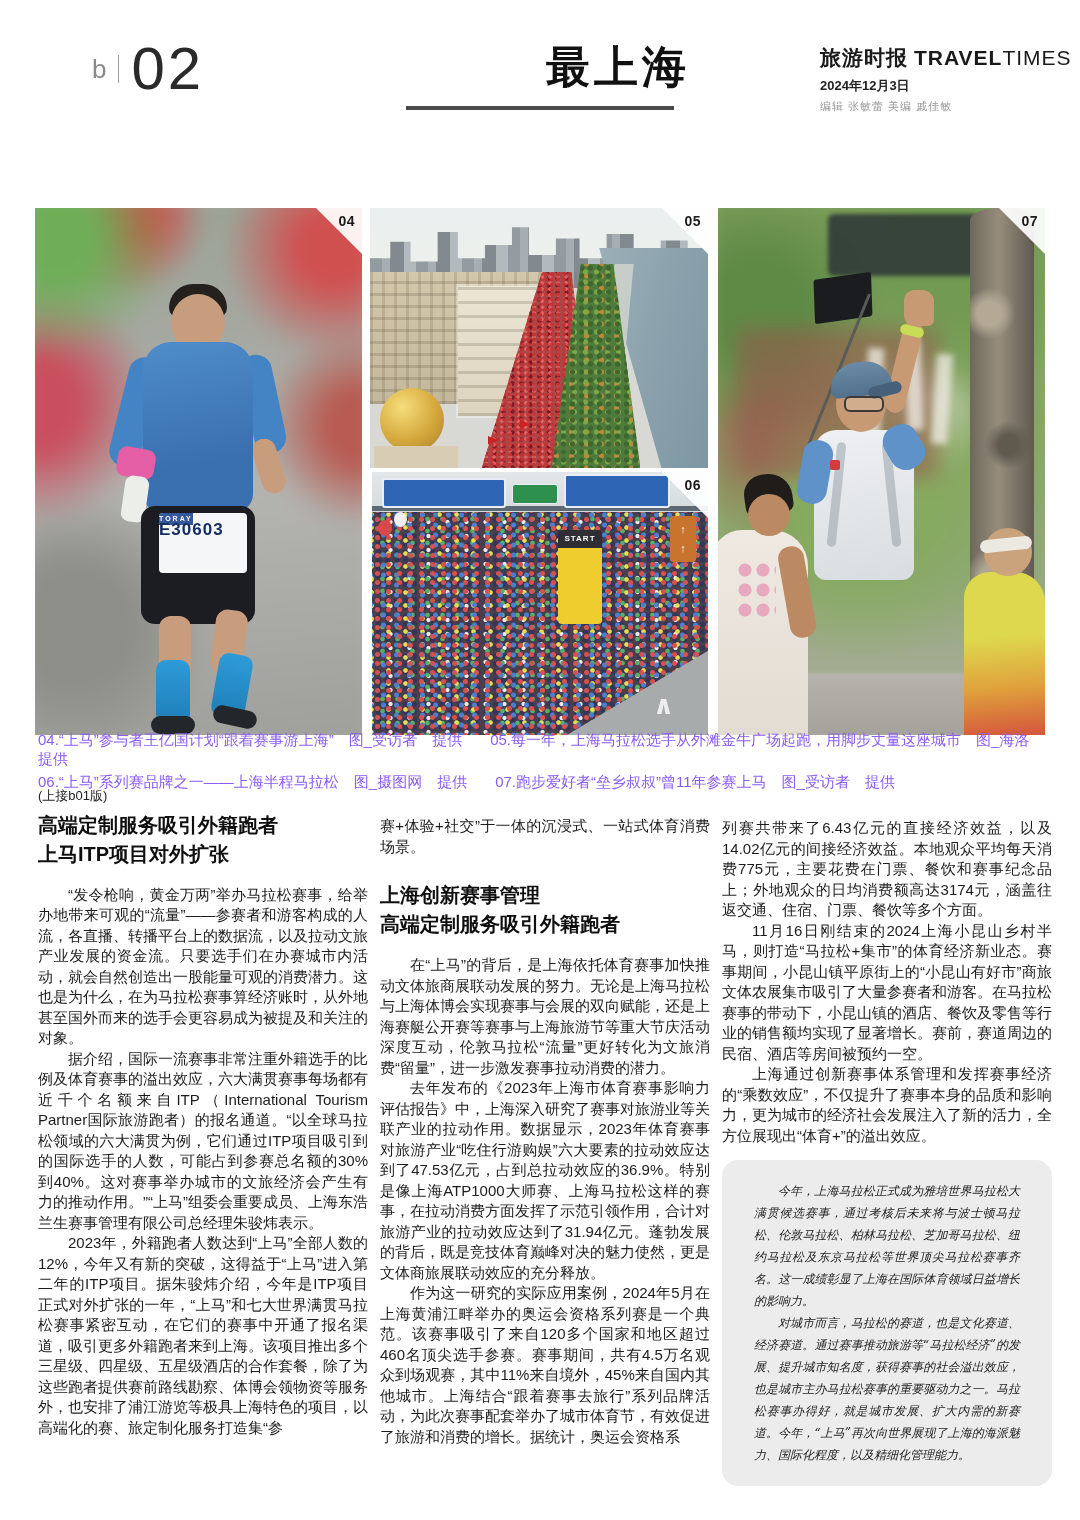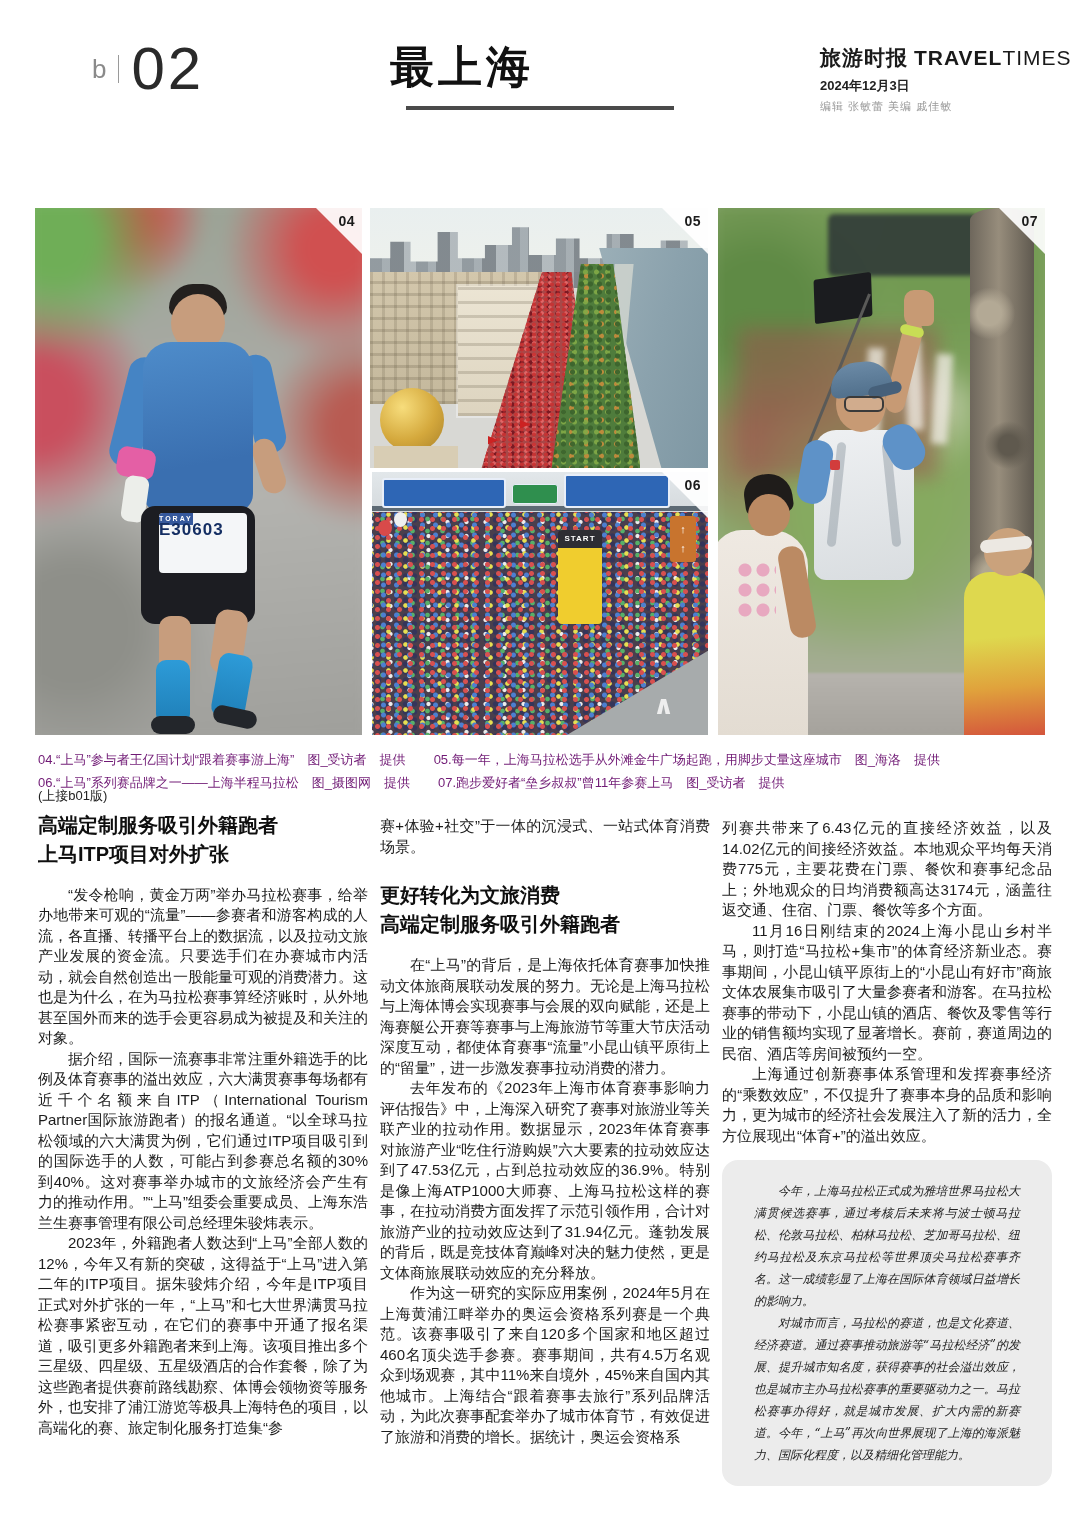--- a/index.html
+++ b/index.html
@@ -4,21 +4,21 @@
 <style>
   html,body{margin:0;padding:0;background:#ffffff;}
   .page{position:relative;width:1080px;height:1520px;background:#fff;overflow:hidden;
         font-family:"Liberation Sans","DejaVu Sans",sans-serif;color:#1c1c1c;}
 
   
   .pagenum{position:absolute;left:92px;top:40px;display:flex;align-items:center;}
   .pagenum .sec{font-size:26px;color:#8a8a8a;font-weight:300;}
   .pagenum .bar{width:1px;height:28px;background:#9a9a9a;margin:0 12px;}
   .pagenum .num{font-size:60px;font-weight:100;color:#2a2a2a;letter-spacing:3px;line-height:58px;}
-  .title-wrap{position:absolute;left:390px;top:38px;width:300px;text-align:left;}
+  .title-wrap{position:absolute;left:390px;top:38px;width:300px;text-align:right;}
   .title-wrap h1{margin:0;font-size:44px;font-weight:900;letter-spacing:4px;color:#111;}
   .title-underline{width:268px;height:4px;background:#4a4a4a;margin:9px auto 0;}
   .masthead{position:absolute;left:820px;top:44px;}
   .mh-line1{font-size:21px;font-weight:800;color:#1a1a1a;letter-spacing:1px;}
   .mh-en-b{font-weight:800;margin-left:6px;}
   .mh-en-l{font-weight:300;}
   .mh-date{font-size:13px;font-weight:700;color:#222;margin-top:5px;}
   .mh-editors{font-size:11px;color:#9a9a9a;margin-top:4px;letter-spacing:1px;}
 
   
@@ -158,21 +158,21 @@
   .s07-lr-body{left:-6px;top:322px;width:96px;height:205px;background:linear-gradient(#efe9e2,#e3dcd2);border-radius:30px 36px 0 0;}
   .s07-lr-body::after{content:"";position:absolute;left:24px;top:30px;width:40px;height:60px;
     background:radial-gradient(circle,#e8a8c0 0 6px,transparent 7px) 0 0/18px 20px;}
   .s07-lr-arm{left:66px;top:338px;width:26px;height:92px;background:#bb8a63;border-radius:12px;transform:rotate(-10deg);}
   .s07-rr-head{left:266px;top:320px;width:48px;height:48px;background:#caa27c;border-radius:50%;}
   .s07-rr-band{left:262px;top:330px;width:52px;height:13px;background:#ece8e2;border-radius:7px;transform:rotate(-6deg);}
   .s07-rr-body{left:246px;top:364px;width:81px;height:163px;border-radius:26px 30px 0 0;
     background:linear-gradient(175deg,#ded84e 0 40%,#e0a23c 70%,#d4553c);}
 
   
-  .captions{position:absolute;left:38px;top:750px;width:1012px;font-size:13px;color:#701a75;line-height:19px;}
+  .captions{position:absolute;left:38px;top:730px;width:1012px;font-size:15px;color:#8b5cf6;line-height:19px;}
   .captions p{margin:0 0 4px;}
   .cap + .cap{margin-left:28px;}
 
   
   .cols{position:absolute;left:38px;top:786px;width:1014px;height:720px;}
   .col{position:absolute;top:0;width:330px;font-size:15px;line-height:20.5px;text-align:justify;color:#1c1c1c;}
   .col1{left:0;} .col2{left:342px;padding-top:30px;} .col3{left:684px;padding-top:32px;}
   .note{font-size:13px;color:#222;margin:0 0 14px;}
   .col h2{font-size:20px;line-height:29px;margin:4px 0 16px;font-weight:800;color:#0f0f0f;}
   .col2 h2{margin-top:24px;}
@@ -311,22 +311,22 @@
   <article class="cols">
     <div class="col col1">
       <p class="note">(上接b01版)</p>
       <h2><span>高端定制服务吸引外籍跑者</span><br><span>上马ITP项目对外扩张</span></h2>
       <p class="indent">“发令枪响，黄金万两”举办马拉松赛事，给举办地带来可观的“流量”——参赛者和游客构成的人流，各直播、转播平台上的数据流，以及拉动文旅产业发展的资金流。只要选手们在办赛城市内活动，就会自然创造出一股能量可观的消费潜力。这也是为什么，在为马拉松赛事算经济账时，从外地甚至国外而来的选手会更容易成为被提及和关注的对象。</p>
       <p class="indent">据介绍，国际一流赛事非常注重外籍选手的比例及体育赛事的溢出效应，六大满贯赛事每场都有近千个名额来自ITP（International Tourism Partner国际旅游跑者）的报名通道。“以全球马拉松领域的六大满贯为例，它们通过ITP项目吸引到的国际选手的人数，可能占到参赛总名额的30%到40%。这对赛事举办城市的文旅经济会产生有力的推动作用。”“上马”组委会重要成员、上海东浩兰生赛事管理有限公司总经理朱骏炜表示。</p>
       <p class="indent">2023年，外籍跑者人数达到“上马”全部人数的12%，今年又有新的突破，这得益于“上马”进入第二年的ITP项目。据朱骏炜介绍，今年是ITP项目正式对外扩张的一年，“上马”和七大世界满贯马拉松赛事紧密互动，在它们的赛事中开通了报名渠道，吸引更多外籍跑者来到上海。该项目推出多个三星级、四星级、五星级酒店的合作套餐，除了为这些跑者提供赛前路线勘察、体博会领物资等服务外，也安排了浦江游览等极具上海特色的项目，以高端化的赛、旅定制化服务打造集“参</p>
     </div>
     <div class="col col2">
       <p>赛+体验+社交”于一体的沉浸式、一站式体育消费场景。</p>
-      <h2><span>更好转化为文旅消费</span><br><span>高端定制服务吸引外籍跑者</span></h2>
-      <p class="indent">在“上马”的背后，是上海依托体育赛事加快推动文体旅商展联动发展的努力。无论是上海马拉松与上海体博会实现赛事与会展的双向赋能，还是上海赛艇公开赛等赛事与上海旅游节等重大节庆活动深度互动，都使体育赛事“流量”小昆山镇平原街上的“留量”，进一步激发赛事拉动消费的潜力。</p>
+      <h2><span>上海创新赛事管理</span><br><span>高端定制服务吸引外籍跑者</span></h2>
+      <p class="indent">在“上马”的背后，是上海依托体育赛事加快推动文体旅商展联动发展的努力。无论是上海马拉松与上海体博会实现赛事与会展的双向赋能，还是上海赛艇公开赛等赛事与上海旅游节等重大节庆活动深度互动，伦敦马拉松“流量”更好转化为文旅消费“留量”，进一步激发赛事拉动消费的潜力。</p>
       <p class="indent">去年发布的《2023年上海市体育赛事影响力评估报告》中，上海深入研究了赛事对旅游业等关联产业的拉动作用。数据显示，2023年体育赛事对旅游产业“吃住行游购娱”六大要素的拉动效应达到了47.53亿元，占到总拉动效应的36.9%。特别是像上海ATP1000大师赛、上海马拉松这样的赛事，在拉动消费方面发挥了示范引领作用，合计对旅游产业的拉动效应达到了31.94亿元。蓬勃发展的背后，既是竞技体育巅峰对决的魅力使然，更是文体商旅展联动效应的充分释放。</p>
       <p class="indent">作为这一研究的实际应用案例，2024年5月在上海黄浦江畔举办的奥运会资格系列赛是一个典范。该赛事吸引了来自120多个国家和地区超过460名顶尖选手参赛。赛事期间，共有4.5万名观众到场观赛，其中11%来自境外，45%来自国内其他城市。上海结合“跟着赛事去旅行”系列品牌活动，为此次赛事配套举办了城市体育节，有效促进了旅游和消费的增长。据统计，奥运会资格系</p>
     </div>
     <div class="col col3">
       <p>列赛共带来了6.43亿元的直接经济效益，以及14.02亿元的间接经济效益。本地观众平均每天消费775元，主要花费在门票、餐饮和赛事纪念品上；外地观众的日均消费额高达3174元，涵盖往返交通、住宿、门票、餐饮等多个方面。</p>
       <p class="indent">11月16日刚结束的2024上海小昆山乡村半马，则打造“马拉松+集市”的体育经济新业态。赛事期间，小昆山镇平原街上的“小昆山有好市”商旅文体农展集市吸引了大量参赛者和游客。在马拉松赛事的带动下，小昆山镇的酒店、餐饮及零售等行业的销售额均实现了显著增长。赛前，赛道周边的民宿、酒店等房间被预约一空。</p>
       <p class="indent">上海通过创新赛事体系管理和发挥赛事经济的“乘数效应”，不仅提升了赛事本身的品质和影响力，更为城市的经济社会发展注入了新的活力，全方位展现出“体育+”的溢出效应。</p>
       <div class="box">
         <p>今年，上海马拉松正式成为雅培世界马拉松大满贯候选赛事，通过考核后未来将与波士顿马拉松、伦敦马拉松、柏林马拉松、芝加哥马拉松、纽约马拉松及东京马拉松等世界顶尖马拉松赛事齐名。这一成绩彰显了上海在国际体育领域日益增长的影响力。</p>
         <p>对城市而言，马拉松的赛道，也是文化赛道、经济赛道。通过赛事推动旅游等“马拉松经济”的发展、提升城市知名度，获得赛事的社会溢出效应，也是城市主办马拉松赛事的重要驱动力之一。马拉松赛事办得好，就是城市发展、扩大内需的新赛道。今年，“上马”再次向世界展现了上海的海派魅力、国际化程度，以及精细化管理能力。</p>

